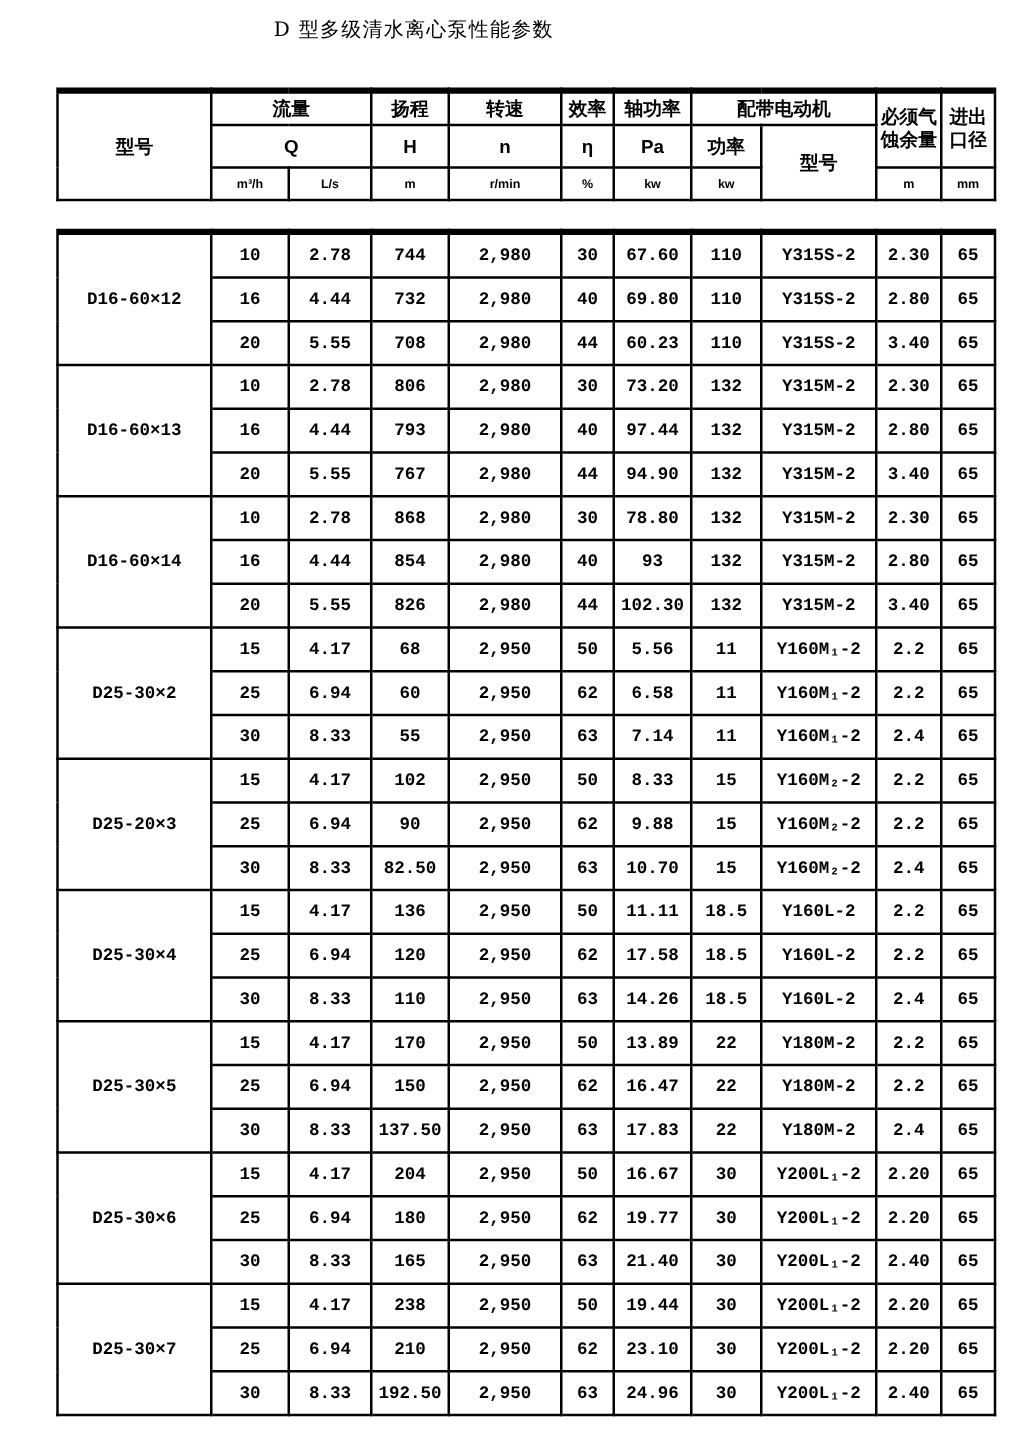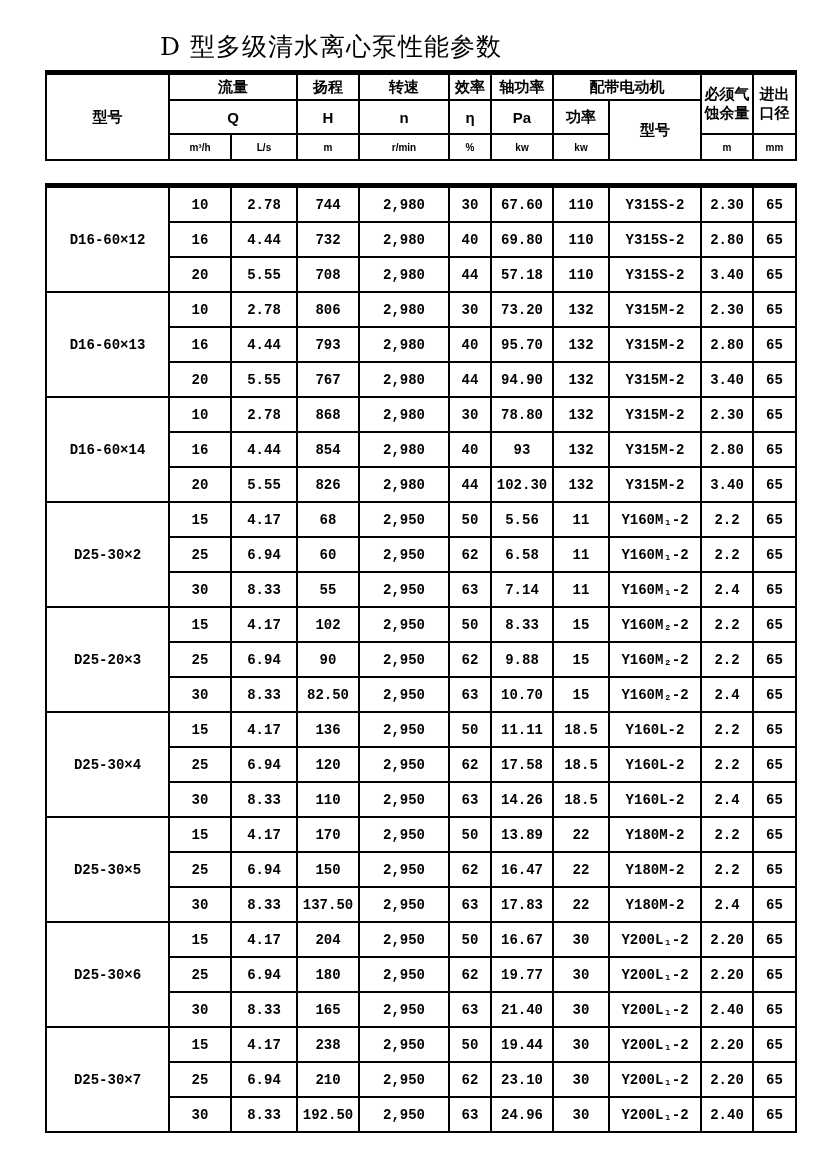--- a/index.html
+++ b/index.html
@@ -9,26 +9,26 @@
   }
   body {
     width: 826px;
     height: 1165px;
     position: relative;
     font-family: "Liberation Sans", sans-serif;
     color: #000;
   }
   .page-title {
     position: absolute;
-    top: 30px;
+    top: 14px;
     left: 0;
     width: 662px;
     text-align: center;
     font-family: "DejaVu Serif", "Liberation Serif", serif;
-    font-size: 25px;
+    font-size: 16px;
     font-weight: 400;
     letter-spacing: 1px;
     margin: 0;
   }
   table {
     border-collapse: collapse;
     table-layout: fixed;
     width: 750px;
     position: absolute;
     left: 45px;
@@ -162,21 +162,21 @@
         <td>Y315S-2</td>
         <td>2.80</td>
         <td>65</td>
       </tr>
       <tr>
         <td>20</td>
         <td>5.55</td>
         <td>708</td>
         <td>2,980</td>
         <td>44</td>
-        <td>57.18</td>
+        <td>60.23</td>
         <td>110</td>
         <td>Y315S-2</td>
         <td>3.40</td>
         <td>65</td>
       </tr>
       <tr>
         <td rowspan="3" class="model-cell">D16-60×13</td>
         <td>10</td>
         <td>2.78</td>
         <td>806</td>
@@ -187,21 +187,21 @@
         <td>Y315M-2</td>
         <td>2.30</td>
         <td>65</td>
       </tr>
       <tr>
         <td>16</td>
         <td>4.44</td>
         <td>793</td>
         <td>2,980</td>
         <td>40</td>
-        <td>95.70</td>
+        <td>97.44</td>
         <td>132</td>
         <td>Y315M-2</td>
         <td>2.80</td>
         <td>65</td>
       </tr>
       <tr>
         <td>20</td>
         <td>5.55</td>
         <td>767</td>
         <td>2,980</td>

